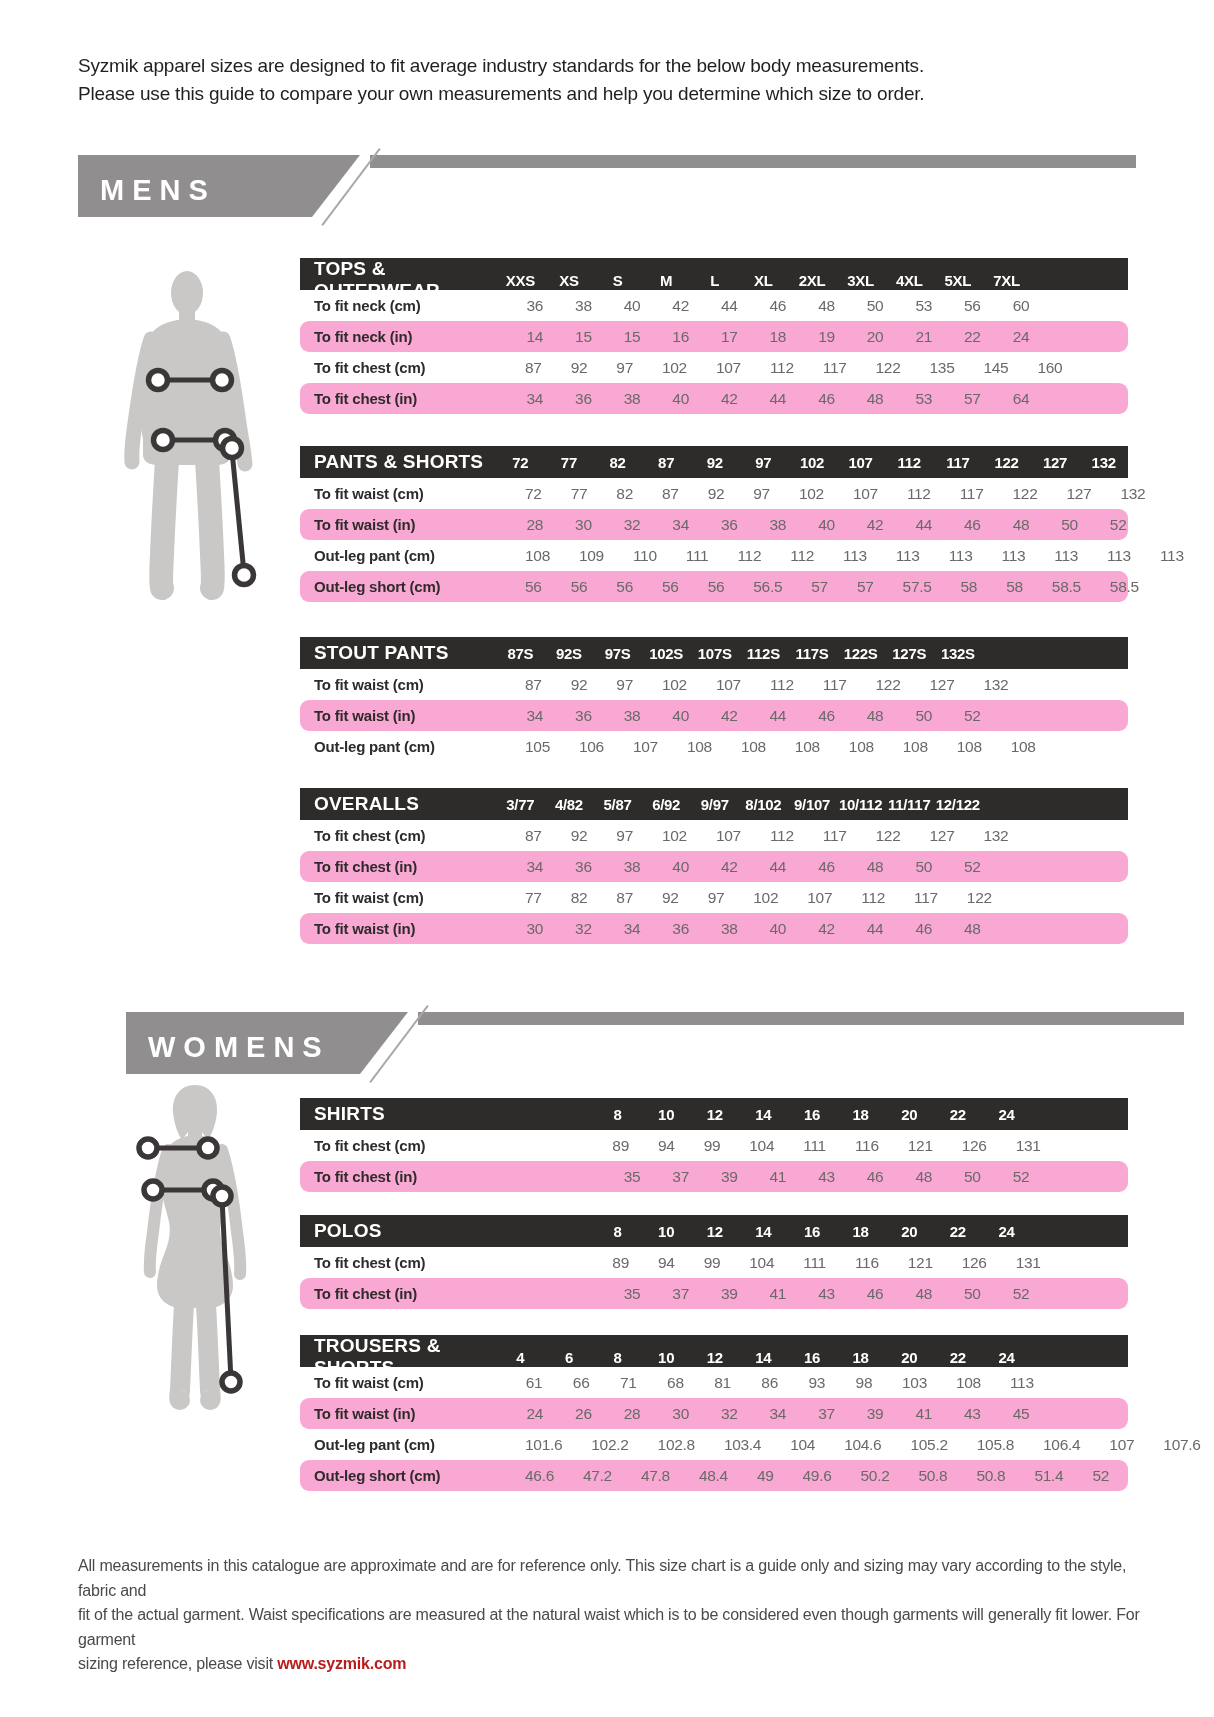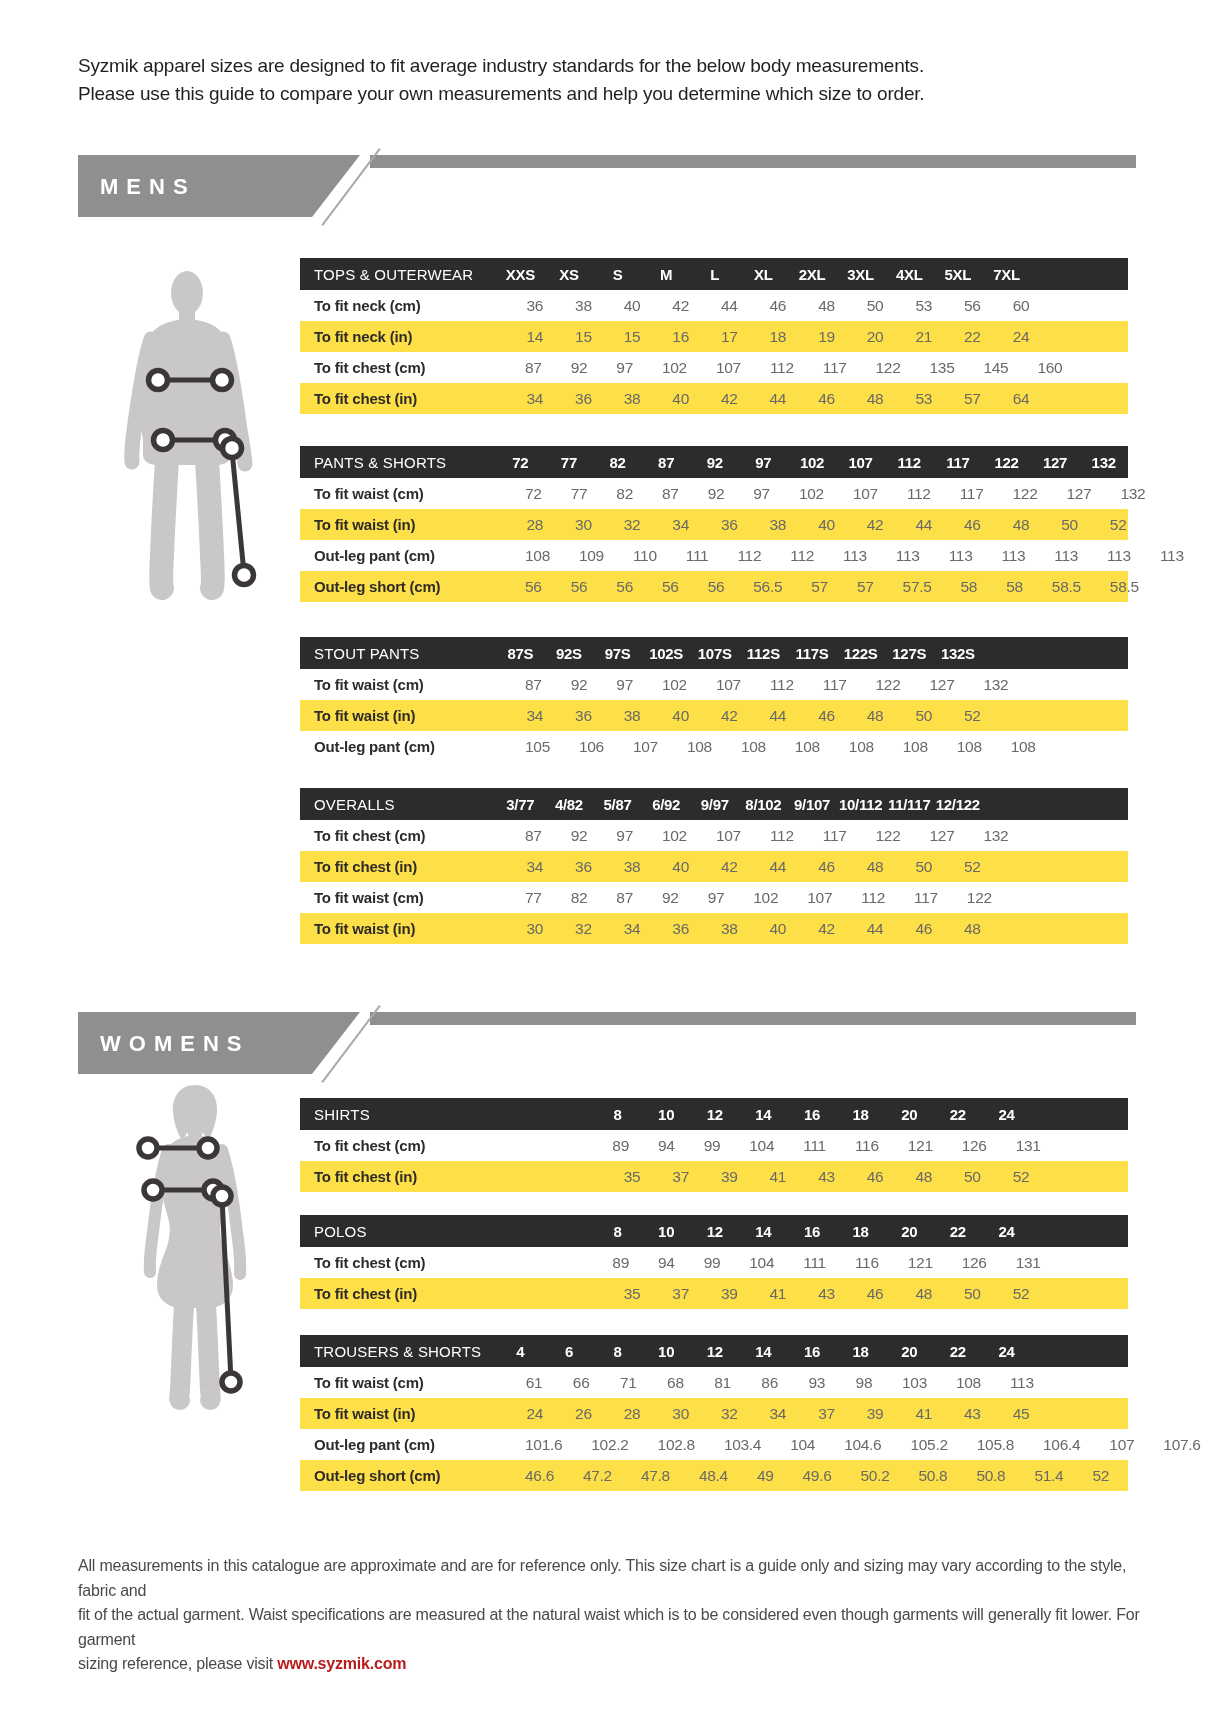--- a/index.html
+++ b/index.html
@@ -10,31 +10,31 @@
   .intro{position:absolute;left:78px;top:52px;font-size:19px;line-height:28px;color:#231f20;
          letter-spacing:-0.2px;}
 
   
   .banner{position:absolute;left:78px;width:1058px;height:62px;}
   .banner-block{position:absolute;left:0;top:0;width:282px;height:62px;background:#908e8f;
                 clip-path:polygon(0 0,100% 0,calc(100% - 48px) 100%,0 100%);}
   .banner-bar{position:absolute;left:292px;right:0;top:0;height:13px;background:#908e8f;}
   .banner-diag{position:absolute;left:272px;top:-16px;width:2px;height:96px;background:#aaa8a9;
                transform:rotate(37deg);}
-  .banner-label{position:absolute;left:22px;top:19px;font-size:22px;font-weight:bold;
+  .banner-label{position:absolute;left:22px;top:19px;font-size:29px;font-weight:bold;
                 letter-spacing:8px;color:#ffffff;}
 
   
   .tables{position:absolute;left:300px;width:828px;}
   .size-table{width:828px;}
   .t-head,.t-row{display:grid;grid-template-columns:196px repeat(13,1fr);align-items:center;}
   .t-head{background:#2d2c2a;color:#ffffff;height:32px;}
   .t-row{height:31px;gap:29px;}
-  .t-row.stripe{background:#fde047;}
-  .t-title{font-size:15px;font-weight:normal;letter-spacing:0.2px;padding-left:14px;}
+  .t-row.stripe{background:#f9a8d4;border-radius:9px;}
+  .t-title{font-size:19px;font-weight:bold;letter-spacing:0.2px;padding-left:14px;}
   .t-size{font-size:15px;font-weight:bold;text-align:center;letter-spacing:-0.3px;}
   .t-label{font-size:15px;font-weight:bold;color:#2e2b2a;padding-left:14px;letter-spacing:-0.2px;}
   .t-val{font-size:15.5px;color:#6b6968;text-align:center;letter-spacing:-0.3px;}
   .mb-a{margin-bottom:32px;}
   .mb-b{margin-bottom:35px;}
   .mb-c{margin-bottom:26px;}
   .mb-d{margin-bottom:23px;}
 
   
   .figure{position:absolute;}
@@ -398,21 +398,21 @@
           <div class="t-val">44</div>
           <div class="t-val">46</div>
           <div class="t-val">48</div>
           <div class="t-val"></div>
           <div class="t-val"></div>
           <div class="t-val"></div>
         </div>
       </div>
   </div>
 
-  <div class="banner" style="top:1012px;">
+  <div class="banner" style="top:1012px;margin-left:48px;">
     <div class="banner-bar"></div>
     <div class="banner-block"></div>
     <div class="banner-diag"></div>
     <div class="banner-label">WOMENS</div>
   </div>
 
   <svg class="figure" style="left:120px;top:1080px;" width="150" height="330" viewBox="0 0 150 330">
     <ellipse class="sil" cx="75" cy="26" rx="14" ry="20"></ellipse>
     <path class="sil" d="M75,5 C90,5 98,17 97,32 C96,44 92,54 88,60 L82,52 L68,52 L62,60 C58,54 54,44 53,32 C52,17 60,5 75,5 Z"></path>
     <rect class="sil" x="68" y="42" width="14" height="16"></rect>

